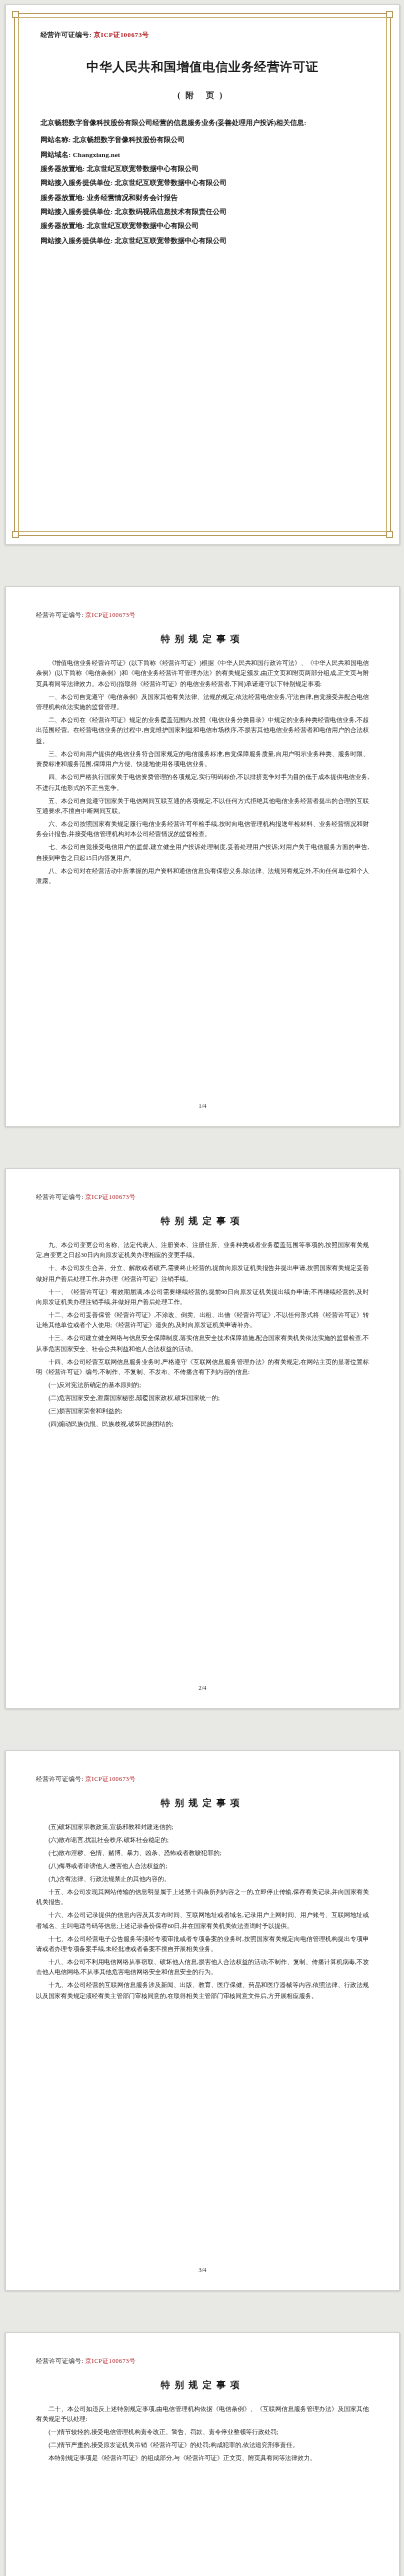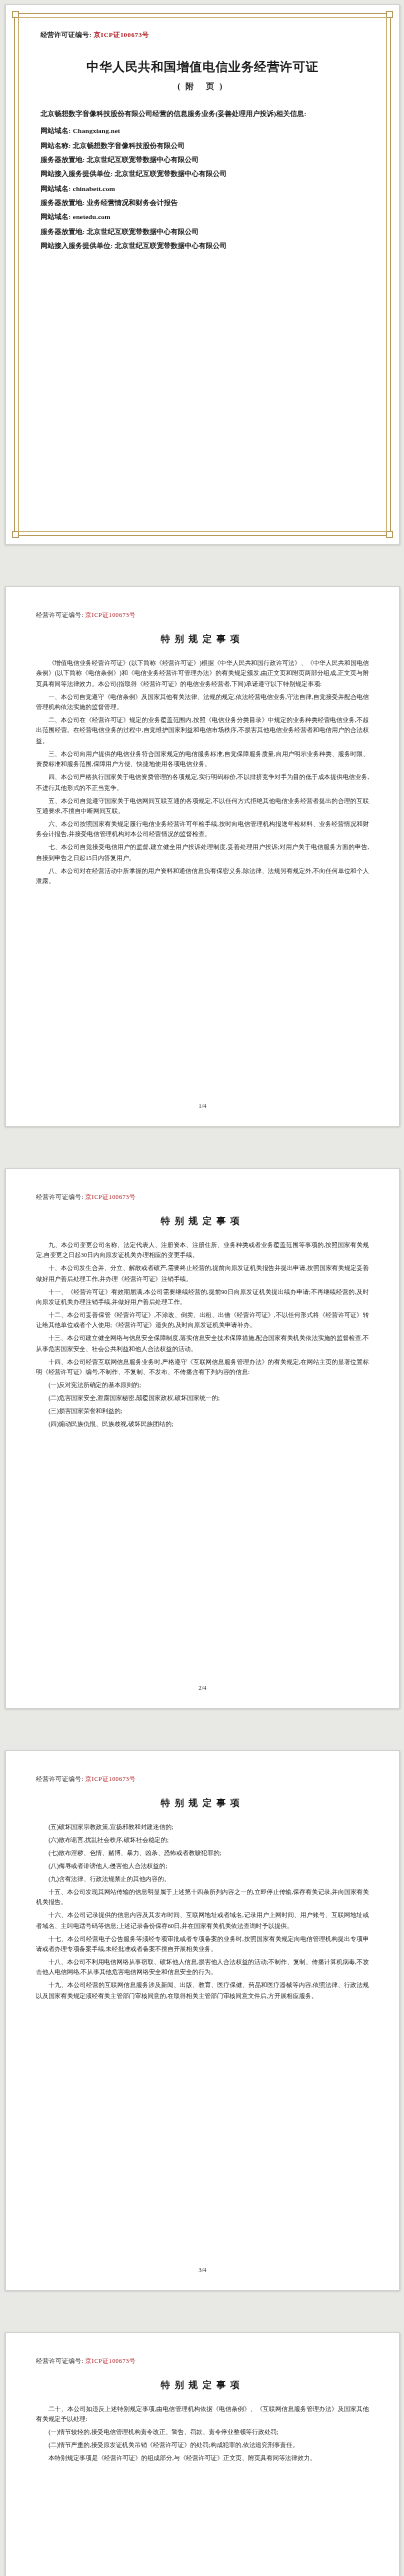--- a/index.html
+++ b/index.html
@@ -36,21 +36,21 @@
   .corner.tl{left:-3.1px;top:-3.1px;} .corner.tr{right:-3.1px;top:-3.1px;}
   .corner.bl{left:-3.1px;bottom:-3.1px;} .corner.br{right:-3.1px;bottom:-3.1px;}
   .cert-header{font-size:6.7px;font-weight:bold;letter-spacing:0.3px;}
   .num-red{color:#b01f24;}
   .cert-title{
     text-align:center;font-size:12.4px;font-weight:bold;
     letter-spacing:0.5px;margin:18.5px 5.2px 0 5.2px;line-height:1.4;
   }
   .cert-subtitle{
     text-align:center;font-size:8.2px;font-weight:bold;
-    letter-spacing:5.2px;margin-top:5px;
+    letter-spacing:5.2px;margin-top:14px;
   }
   .cert-intro{
     font-size:7px;font-weight:bold;line-height:1.95;
     margin:15.5px 0 3.1px 0;text-align:justify;
   }
   .entry{font-size:7px;font-weight:bold;line-height:2.05;text-align:justify;}
   .entry .entry-label{margin-right:2.1px;}
   
   .prov{padding:24px 30px 8px 30px;margin-top:35px;}
   .prov-header{font-size:6.2px;letter-spacing:0.3px;}
@@ -80,27 +80,26 @@
       <span class="corner br"></span>
       <div class="frame-inner">
         <div class="cert-header">
           <span>经营许可证编号:</span>
           <span class="num-red">京ICP证100673号</span>
         </div>
         <h1 class="cert-title">中华人民共和国增值电信业务经营许可证</h1>
         <div class="cert-subtitle">(附 页)</div>
         <p class="cert-intro">北京畅想数字音像科技股份有限公司经营的信息服务业务(妥善处理用户投诉)相关信息:</p>
         <div class="entries">
+          <div class="entry"><span class="entry-label">网站名称:</span><span class="entry-value">北京畅想数字音像科技股份有限公司</span></div>
           <div class="entry"><span class="entry-label">网站域名:</span><span class="entry-value">Changxiang.net</span></div>
-          <div class="entry"><span class="entry-label">网站名称:</span><span class="entry-value">北京畅想数字音像科技股份有限公司</span></div>
           <div class="entry"><span class="entry-label">服务器放置地:</span><span class="entry-value">北京世纪互联宽带数据中心有限公司</span></div>
           <div class="entry"><span class="entry-label">网站接入服务提供单位:</span><span class="entry-value">北京世纪互联宽带数据中心有限公司</span></div>
-          <div class="entry"><span class="entry-label">网站域名:</span><span class="entry-value">chinabett.com</span></div>
           <div class="entry"><span class="entry-label">服务器放置地:</span><span class="entry-value">业务经营情况和财务会计报告</span></div>
-          <div class="entry"><span class="entry-label">网站域名:</span><span class="entry-value">enetedu.com</span></div>
+          <div class="entry"><span class="entry-label">网站接入服务提供单位:</span><span class="entry-value">北京数码视讯信息技术有限责任公司</span></div>
           <div class="entry"><span class="entry-label">服务器放置地:</span><span class="entry-value">北京世纪互联宽带数据中心有限公司</span></div>
           <div class="entry"><span class="entry-label">网站接入服务提供单位:</span><span class="entry-value">北京世纪互联宽带数据中心有限公司</span></div>
         </div>
       </div>
     </div>
   </section>
 
   <section class="page prov">
     <div class="prov-header">
       <span>经营许可证编号:</span>

